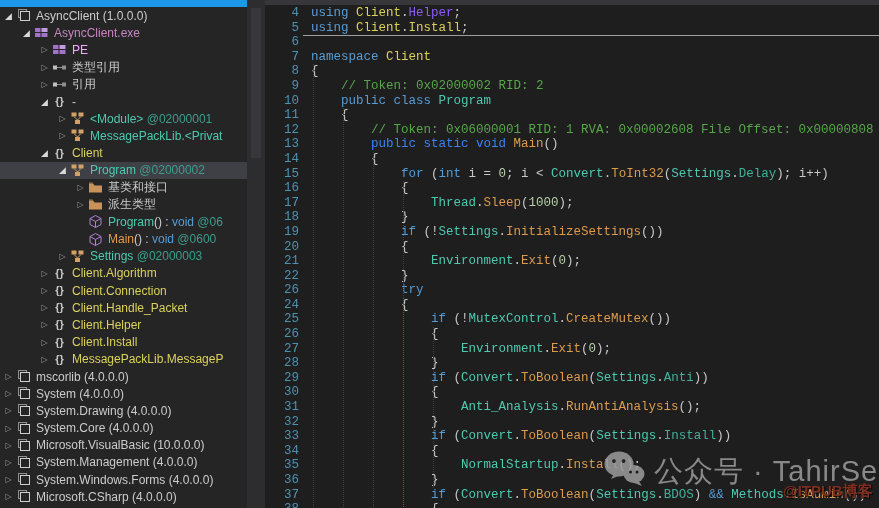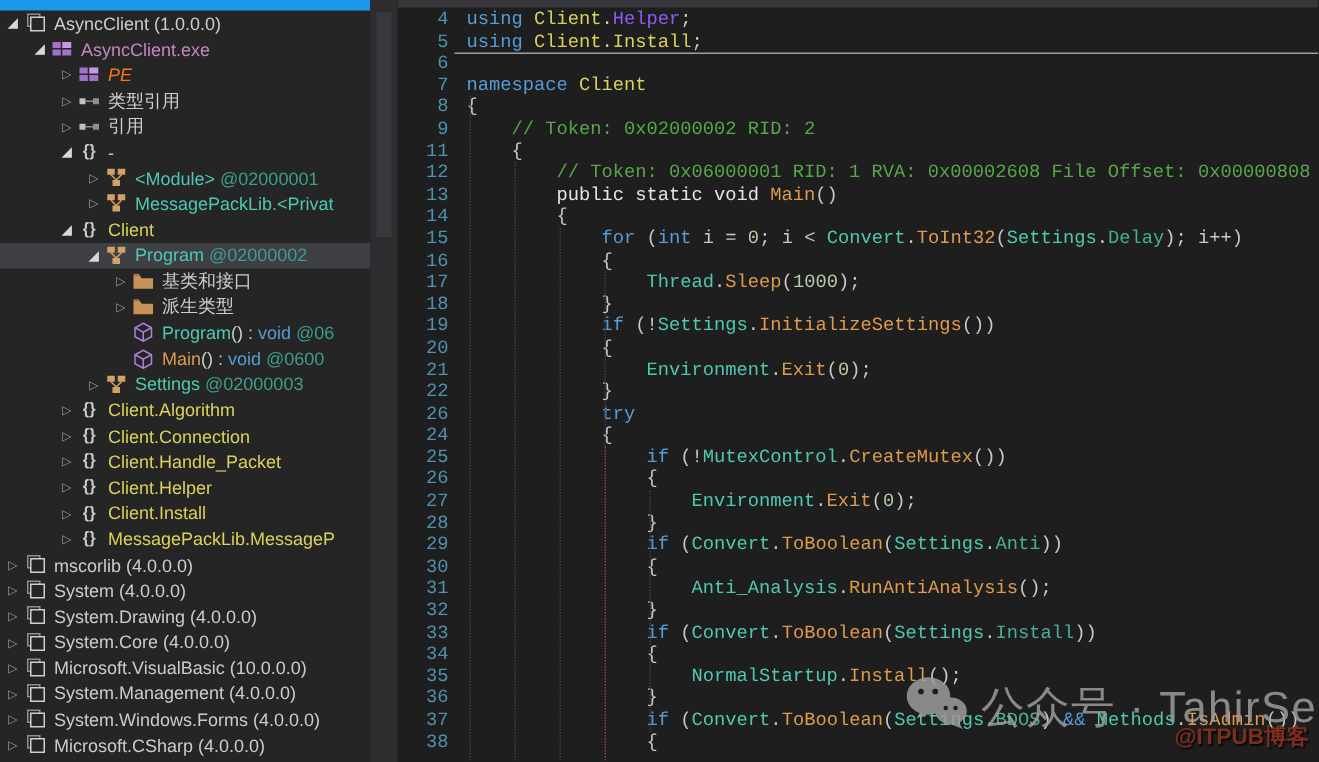--- a/index.html
+++ b/index.html
@@ -79,21 +79,21 @@
         <div class="tree-row" style="padding-left: 38px;">
           <span class="expander">▷</span>
           <span class="ticon">
             <svg width="15" height="15" viewBox="0 0 15 15">
               <rect x="1" y="3" width="5.5" height="4" fill="#A073C9"></rect>
               <rect x="7.5" y="3" width="6" height="4" fill="#C39BE0"></rect>
               <rect x="1" y="8" width="5.5" height="4" fill="#A073C9"></rect>
               <rect x="7.5" y="8" width="6" height="4" fill="#A073C9"></rect>
             </svg>
           </span>
-          <span><span style="color: #f97316; font-style: italic;">PE</span></span>
+          <span><span style="color: #f0abfc;">PE</span></span>
         </div>
         <div class="tree-row" style="padding-left: 38px;">
           <span class="expander">▷</span>
           <span class="ticon">
             <svg width="15" height="15" viewBox="0 0 15 15">
               <rect x="1" y="5.5" width="4" height="4" fill="#BFBFBF"></rect>
               <line x1="5" y1="7.5" x2="10" y2="7.5" stroke="#8F8F8F"></line>
               <rect x="10" y="5.5" width="4" height="4" fill="#8F8F8F"></rect>
             </svg>
           </span>
@@ -347,23 +347,24 @@
 
   <div class="code-panel">
     <div class="code-topbar"></div>
     <div class="code-lines" id="code-lines">
         <div class="code-line"><span class="lnum" style="color: rgb(78, 146, 176);">4</span><span class="lcode"><span style="color: rgb(86, 156, 214);">using </span><span style="color: rgb(219, 210, 90);">Client</span><span style="color: rgb(200, 200, 200);">.</span><span style="color: #8b5cf6;">Helper</span><span style="color: rgb(200, 200, 200);">;</span></span></div>
         <div class="code-line"><span class="lnum" style="color: rgb(78, 146, 176);">5</span><span class="lcode"><span style="color: rgb(86, 156, 214);">using </span><span style="color: rgb(219, 210, 90);">Client</span><span style="color: rgb(200, 200, 200);">.</span><span style="color: rgb(219, 210, 90);">Install</span><span style="color: rgb(200, 200, 200);">;</span></span></div>
         <div class="code-line"><span class="lnum" style="color: rgb(78, 146, 176);">6</span><span class="lcode"></span></div>
         <div class="code-line"><span class="lnum" style="color: rgb(78, 146, 176);">7</span><span class="lcode"><span style="color: rgb(86, 156, 214);">namespace </span><span style="color: rgb(219, 210, 90);">Client</span></span></div>
         <div class="code-line"><span class="lnum" style="color: rgb(78, 146, 176);">8</span><span class="lcode"><span style="color: rgb(200, 200, 200);">{</span></span></div>
         <div class="code-line"><span class="lnum" style="color: rgb(78, 146, 176);">9</span><span class="lcode">    <span style="color: rgb(87, 166, 74); text-align: center;">// Token: 0x02000002 RID: 2</span></span></div>
+        <div class="code-line"><span class="lnum" style="color: rgb(78, 146, 176);">10</span><span class="lcode">    <span style="color: rgb(86, 156, 214);">public class </span><span style="color: rgb(78, 201, 176);">Program</span></span></div>
         <div class="code-line"><span class="lnum" style="color: rgb(78, 146, 176);">11</span><span class="lcode">    <span style="color: rgb(200, 200, 200);">{</span></span></div>
         <div class="code-line"><span class="lnum" style="color: rgb(78, 146, 176);">12</span><span class="lcode">        <span style="color: rgb(87, 166, 74);">// Token: 0x06000001 RID: 1 RVA: 0x00002608 File Offset: 0x00000808</span></span></div>
-        <div class="code-line"><span class="lnum" style="color: rgb(78, 146, 176);">13</span><span class="lcode">        <span style="color: #e5e5e5;">public static void </span><span style="color: rgb(222, 155, 78);">Main</span><span style="color: rgb(200, 200, 200);">()</span></span></div>
+        <div class="code-line"><span class="lnum" style="color: rgb(78, 146, 176);">13</span><span class="lcode">        <span style="color: #3b82f6;">public static void </span><span style="color: rgb(222, 155, 78);">Main</span><span style="color: rgb(200, 200, 200);">()</span></span></div>
         <div class="code-line"><span class="lnum" style="color: rgb(78, 146, 176);">14</span><span class="lcode">        <span style="color: rgb(200, 200, 200);">{</span></span></div>
         <div class="code-line"><span class="lnum" style="color: rgb(78, 146, 176);">15</span><span class="lcode">            <span style="color: rgb(86, 156, 214);">for </span><span style="color: rgb(200, 200, 200);">(</span><span style="color: rgb(86, 156, 214);">int </span><span style="color: rgb(200, 200, 200);">i = </span><span style="color: rgb(181, 206, 168);">0</span><span style="color: rgb(200, 200, 200);">; i &lt; </span><span style="color: rgb(78, 201, 176);">Convert</span><span style="color: rgb(200, 200, 200);">.</span><span style="color: rgb(222, 155, 78);">ToInt32</span><span style="color: rgb(200, 200, 200);">(</span><span style="color: rgb(78, 201, 176);">Settings</span><span style="color: rgb(200, 200, 200);">.</span><span style="color: rgb(69, 176, 154);">Delay</span><span style="color: rgb(200, 200, 200);">); i++)</span></span></div>
         <div class="code-line"><span class="lnum" style="color: rgb(78, 146, 176);">16</span><span class="lcode">            <span style="color: rgb(200, 200, 200);">{</span></span></div>
         <div class="code-line"><span class="lnum" style="color: rgb(78, 146, 176);">17</span><span class="lcode">                <span style="color: rgb(78, 201, 176);">Thread</span><span style="color: rgb(200, 200, 200);">.</span><span style="color: rgb(222, 155, 78);">Sleep</span><span style="color: rgb(200, 200, 200);">(</span><span style="color: rgb(181, 206, 168);">1000</span><span style="color: rgb(200, 200, 200);">);</span></span></div>
         <div class="code-line"><span class="lnum" style="color: rgb(78, 146, 176);">18</span><span class="lcode">            <span style="color: rgb(200, 200, 200);">}</span></span></div>
         <div class="code-line"><span class="lnum" style="color: rgb(78, 146, 176);">19</span><span class="lcode">            <span style="color: rgb(86, 156, 214);">if </span><span style="color: rgb(200, 200, 200);">(!</span><span style="color: rgb(78, 201, 176);">Settings</span><span style="color: rgb(200, 200, 200);">.</span><span style="color: rgb(222, 155, 78);">InitializeSettings</span><span style="color: rgb(200, 200, 200);">())</span></span></div>
         <div class="code-line"><span class="lnum" style="color: rgb(78, 146, 176);">20</span><span class="lcode">            <span style="color: rgb(200, 200, 200);">{</span></span></div>
         <div class="code-line"><span class="lnum" style="color: rgb(78, 146, 176);">21</span><span class="lcode">                <span style="color: rgb(78, 201, 176);">Environment</span><span style="color: rgb(200, 200, 200);">.</span><span style="color: rgb(222, 155, 78);">Exit</span><span style="color: rgb(200, 200, 200);">(</span><span style="color: rgb(181, 206, 168);">0</span><span style="color: rgb(200, 200, 200);">);</span></span></div>
         <div class="code-line"><span class="lnum" style="color: rgb(78, 146, 176);">22</span><span class="lcode">            <span style="color: rgb(200, 200, 200);">}</span></span></div>
         <div class="code-line"><span class="lnum" style="color: rgb(78, 146, 176);">26</span><span class="lcode">            <span style="color: rgb(86, 156, 214);">try</span></span></div>

